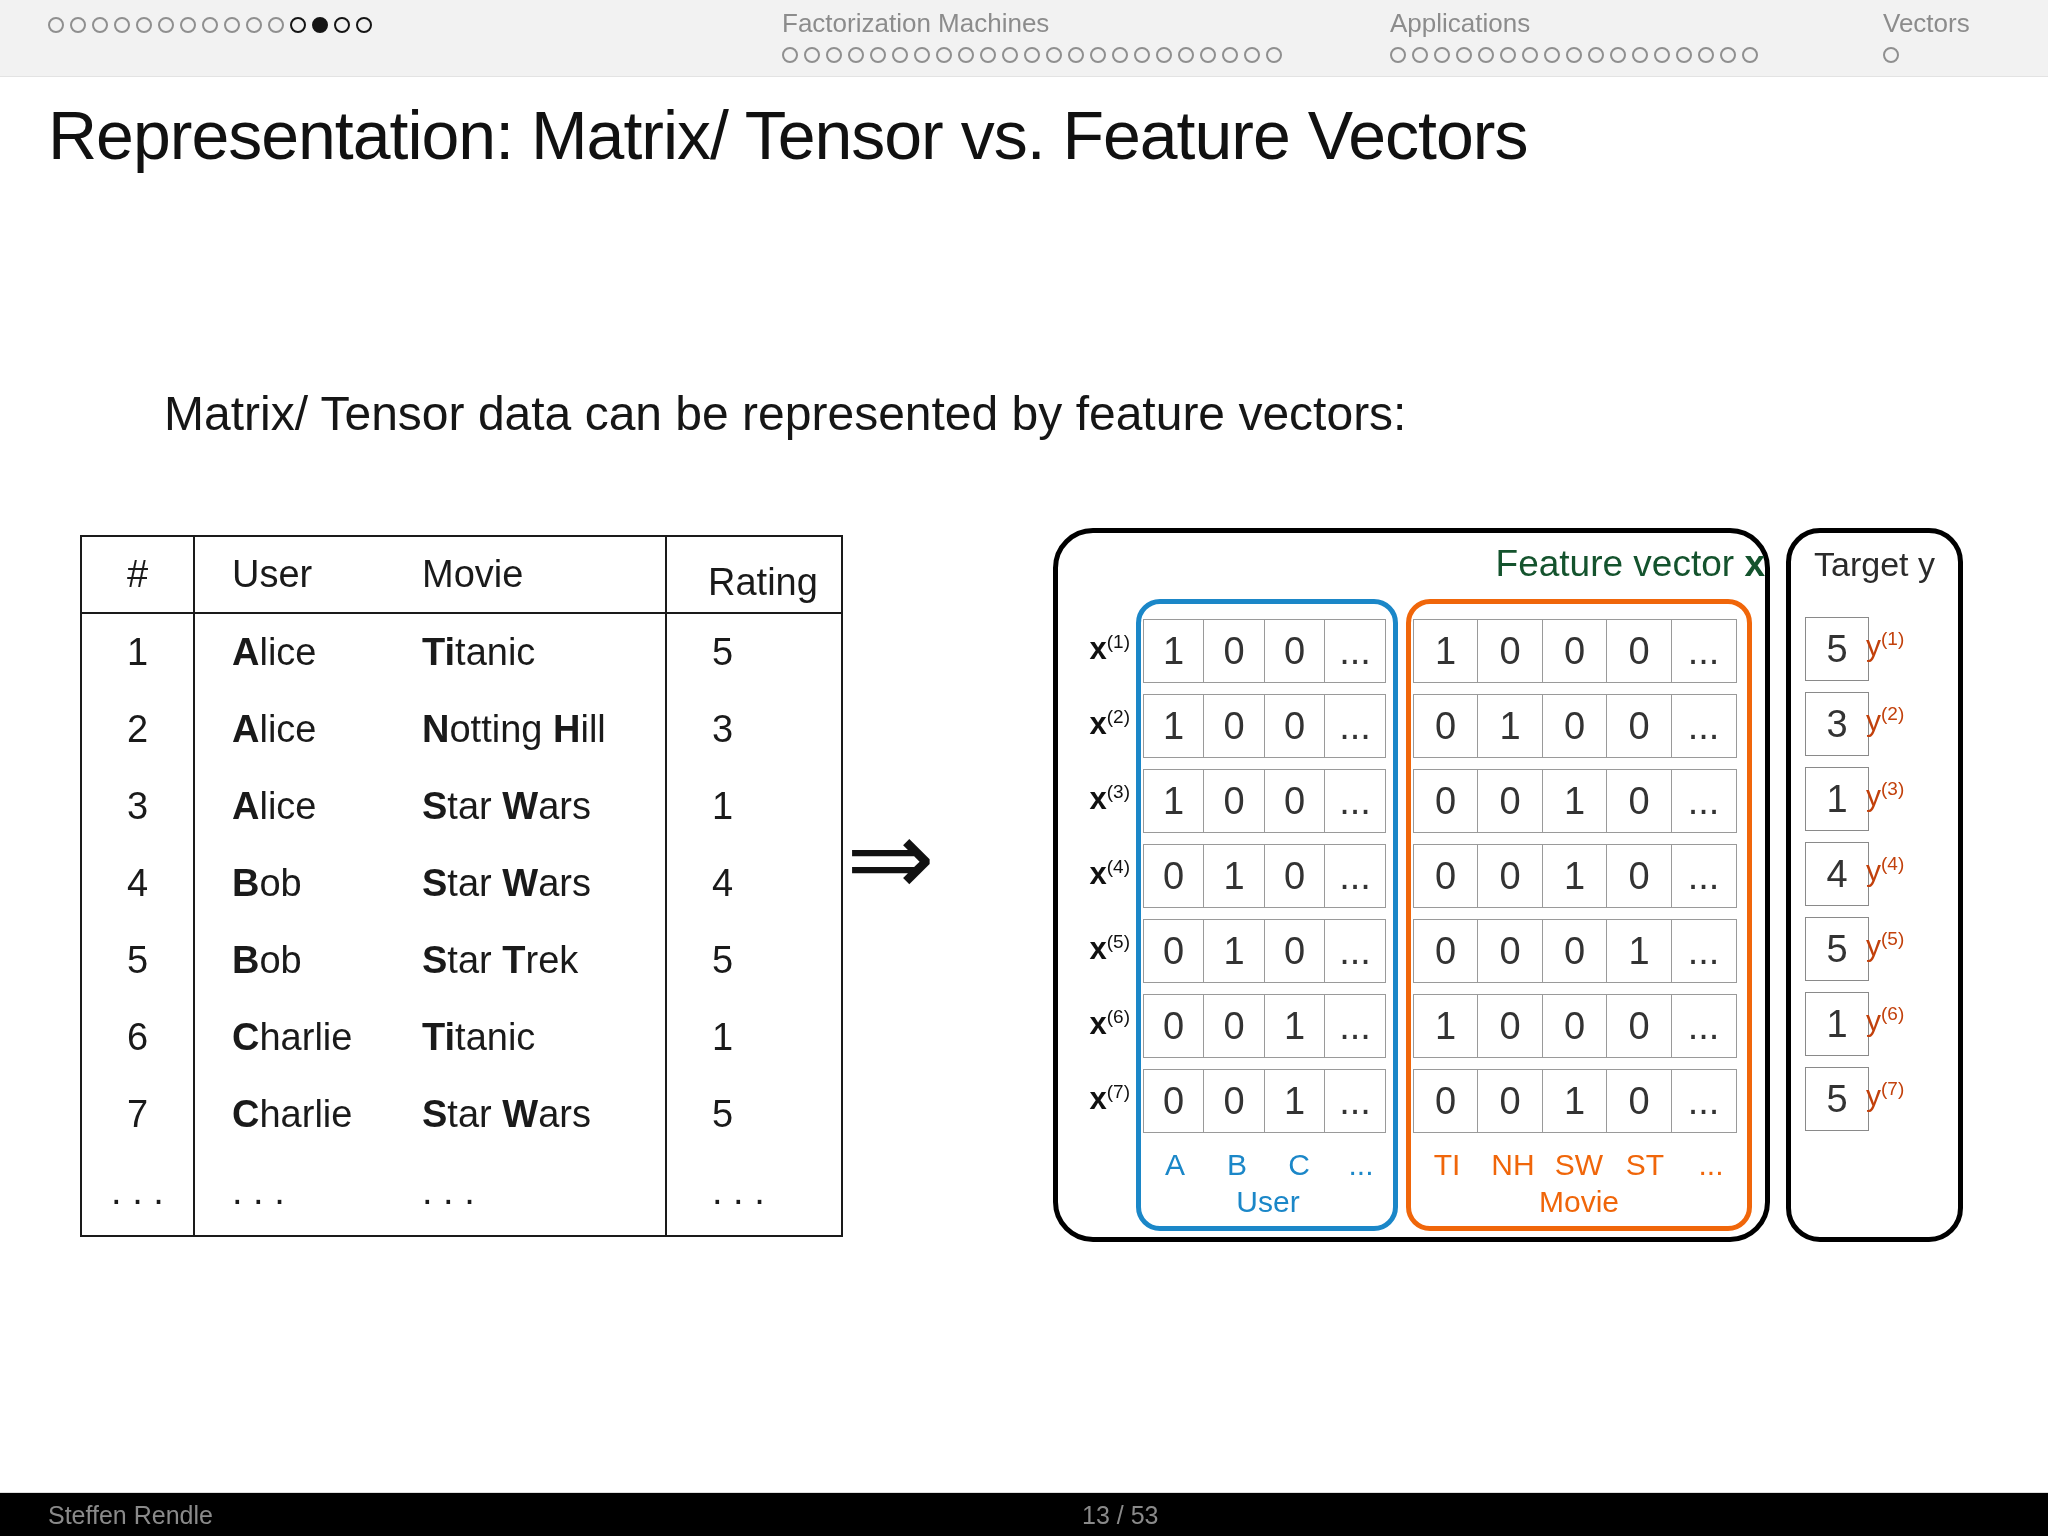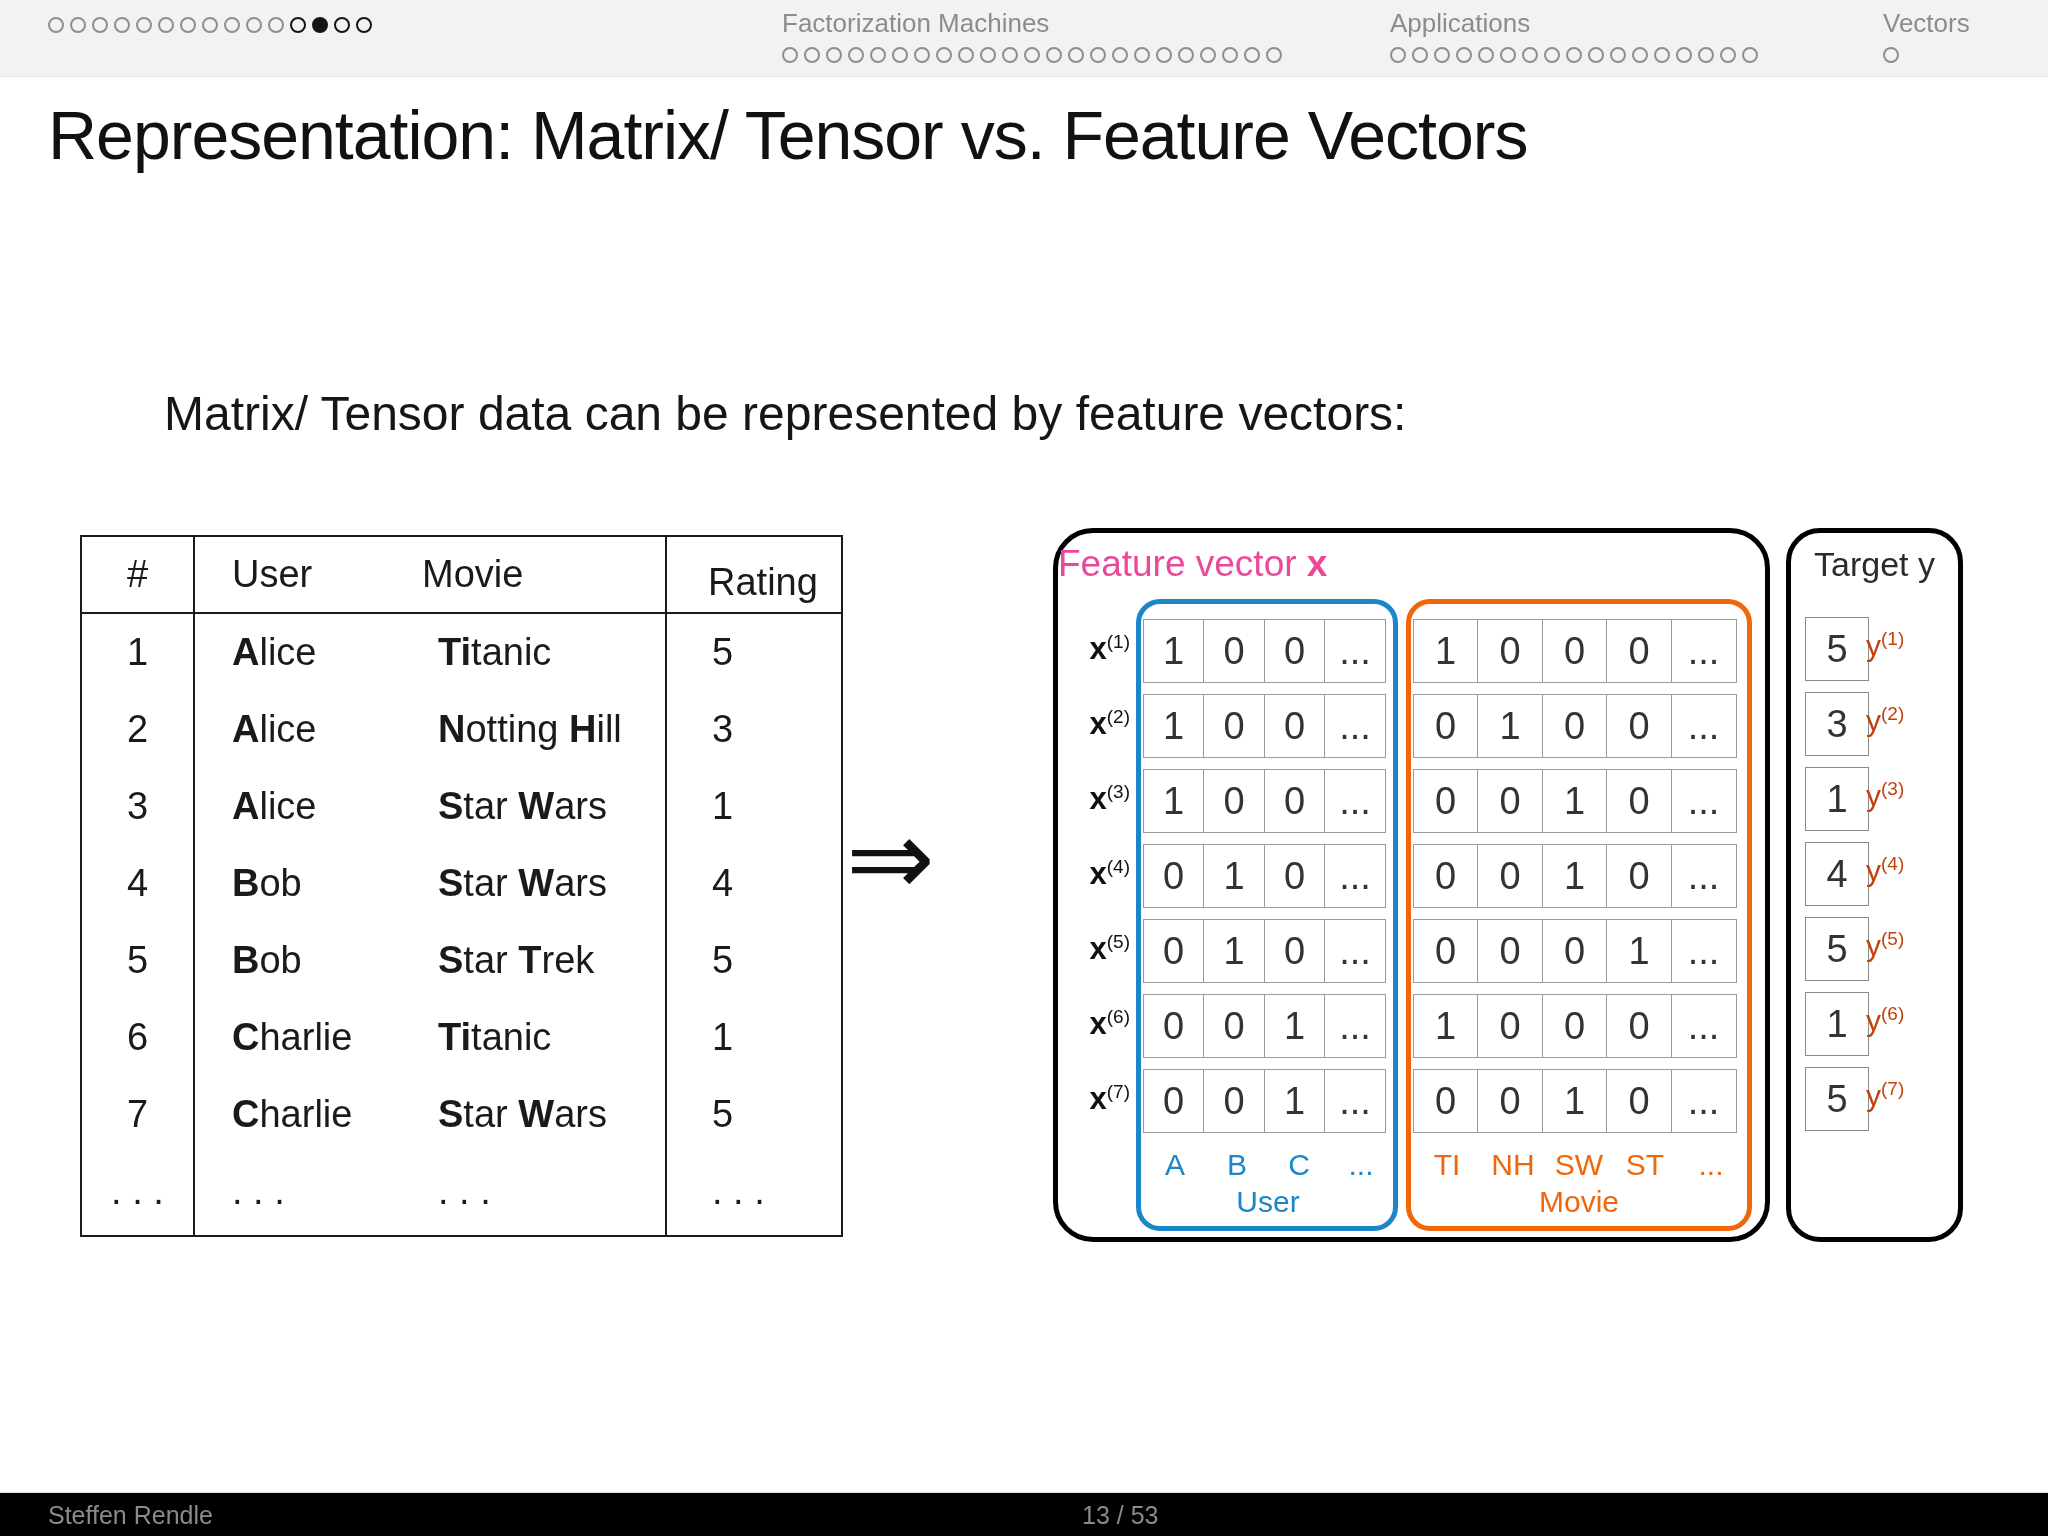--- a/index.html
+++ b/index.html
@@ -31,32 +31,32 @@
   .thead{position:absolute;left:0;top:0;width:100%;height:75px;line-height:75px;
          border-bottom:2px solid #1a1a1a;box-sizing:content-box;}
   .h-num{position:absolute;left:0;width:111px;text-align:center;}
   .h-user{position:absolute;left:150px;}
   .h-movie{position:absolute;left:340px;}
   .h-rating{position:absolute;left:626px;margin-top:8px;}
   .trow{position:relative;height:77px;line-height:77px;}
   #tbody{position:absolute;left:0;top:77px;width:100%;}
   .c-num{position:absolute;left:0;width:111px;text-align:center;}
   .c-user{position:absolute;left:150px;}
-  .c-movie{position:absolute;left:340px;margin-left:16px;}
+  .c-movie{position:absolute;left:340px;}
   .c-rating{position:absolute;left:630px;}
   .bb{font-weight:700;}
 
   
   .implies{position:absolute;left:846px;top:806px;font-size:106px;line-height:1;
            font-family:"DejaVu Sans",sans-serif;color:#111;}
 
   
   .fvbox{position:absolute;left:1053px;top:528px;width:717px;height:714px;box-sizing:border-box;
          border:5px solid #000;border-radius:40px;background:#fff;}
-  .fv-title{position:absolute;left:0;top:10px;width:100%;text-align:left;font-size:37px;color:#ec4899;}
+  .fv-title{position:absolute;left:0;top:10px;width:100%;text-align:right;font-size:37px;color:#14532d;}
   .ublock,.mblock{position:absolute;top:66px;height:632px;box-sizing:border-box;border-radius:24px;background:transparent;}
   .ublock{left:78px;width:262px;border:5.5px solid #1b87c8;}
   .mblock{left:348px;width:346px;border:5.5px solid #f0660a;}
   .fvrow{position:absolute;left:0;width:100%;height:64px;}
   .xlab{position:absolute;left:0;top:12px;width:72px;text-align:right;font-size:31px;color:#111;}
   .xlab b{font-weight:700;}
   .xlab sup,.ylab sup{font-size:19px;vertical-align:super;line-height:0;}
   .cells{position:absolute;top:0;display:flex;}
   .cells.u{left:86px;}
   .cells.m{left:356px;}

